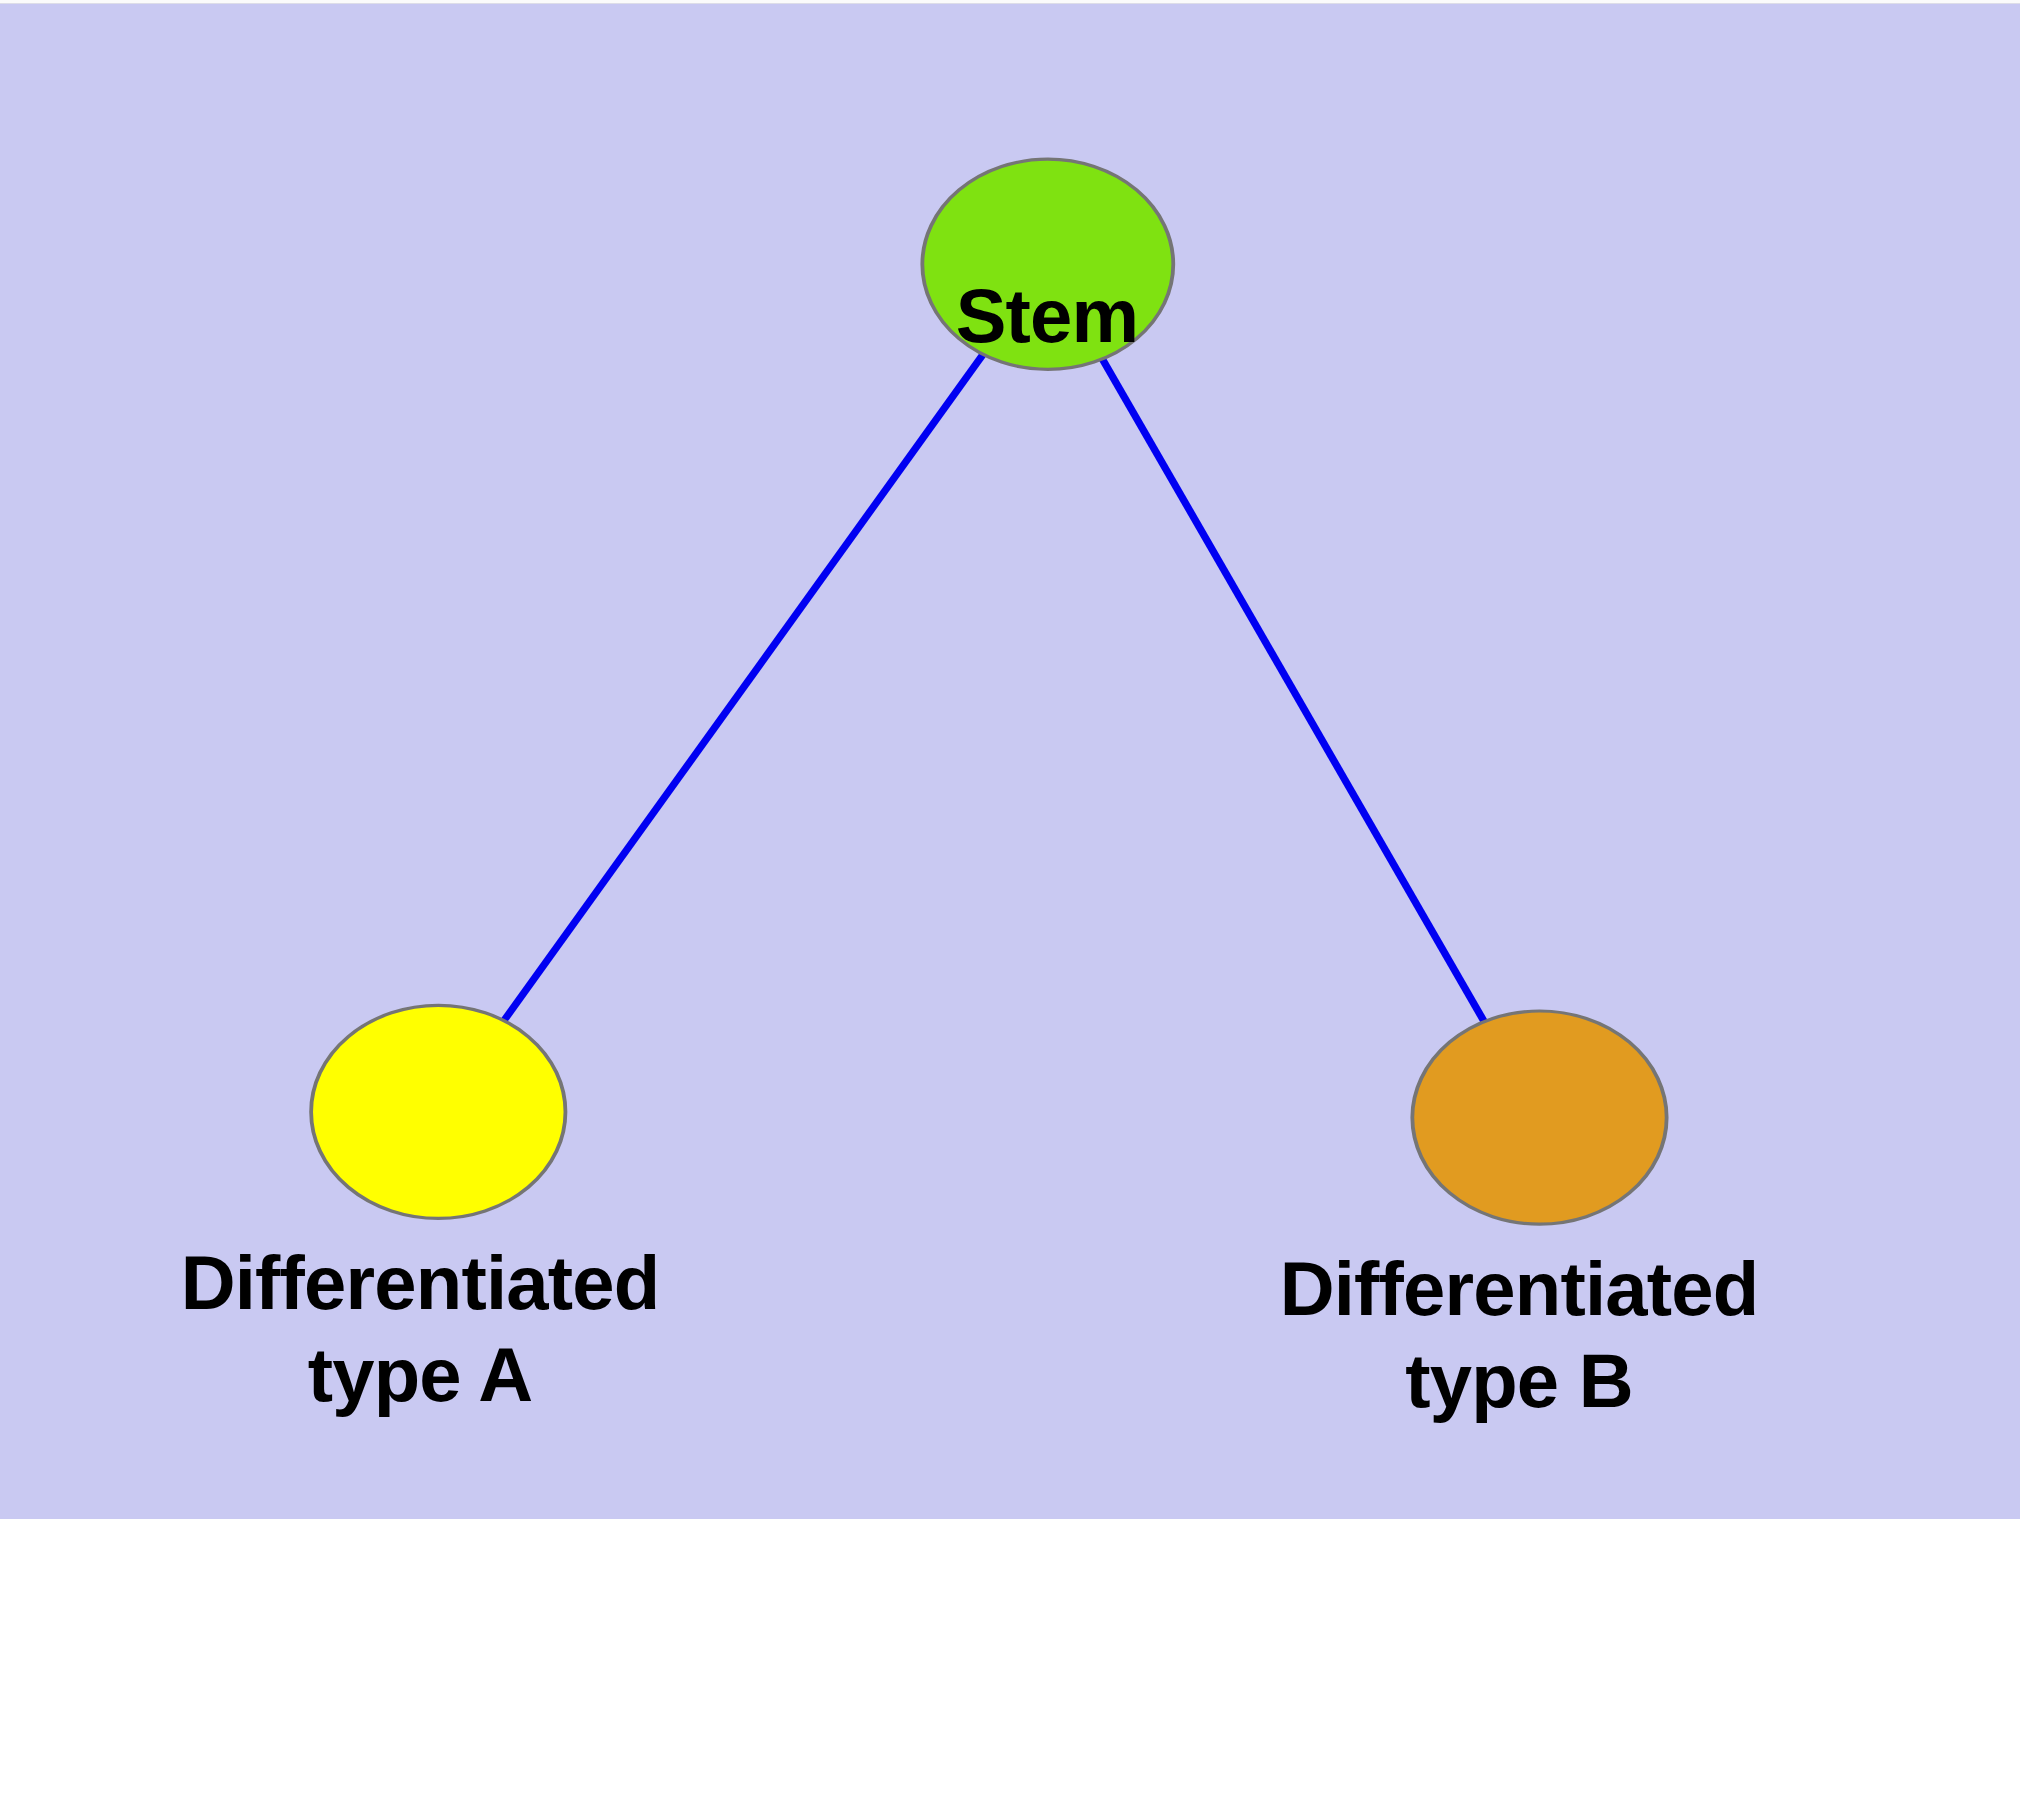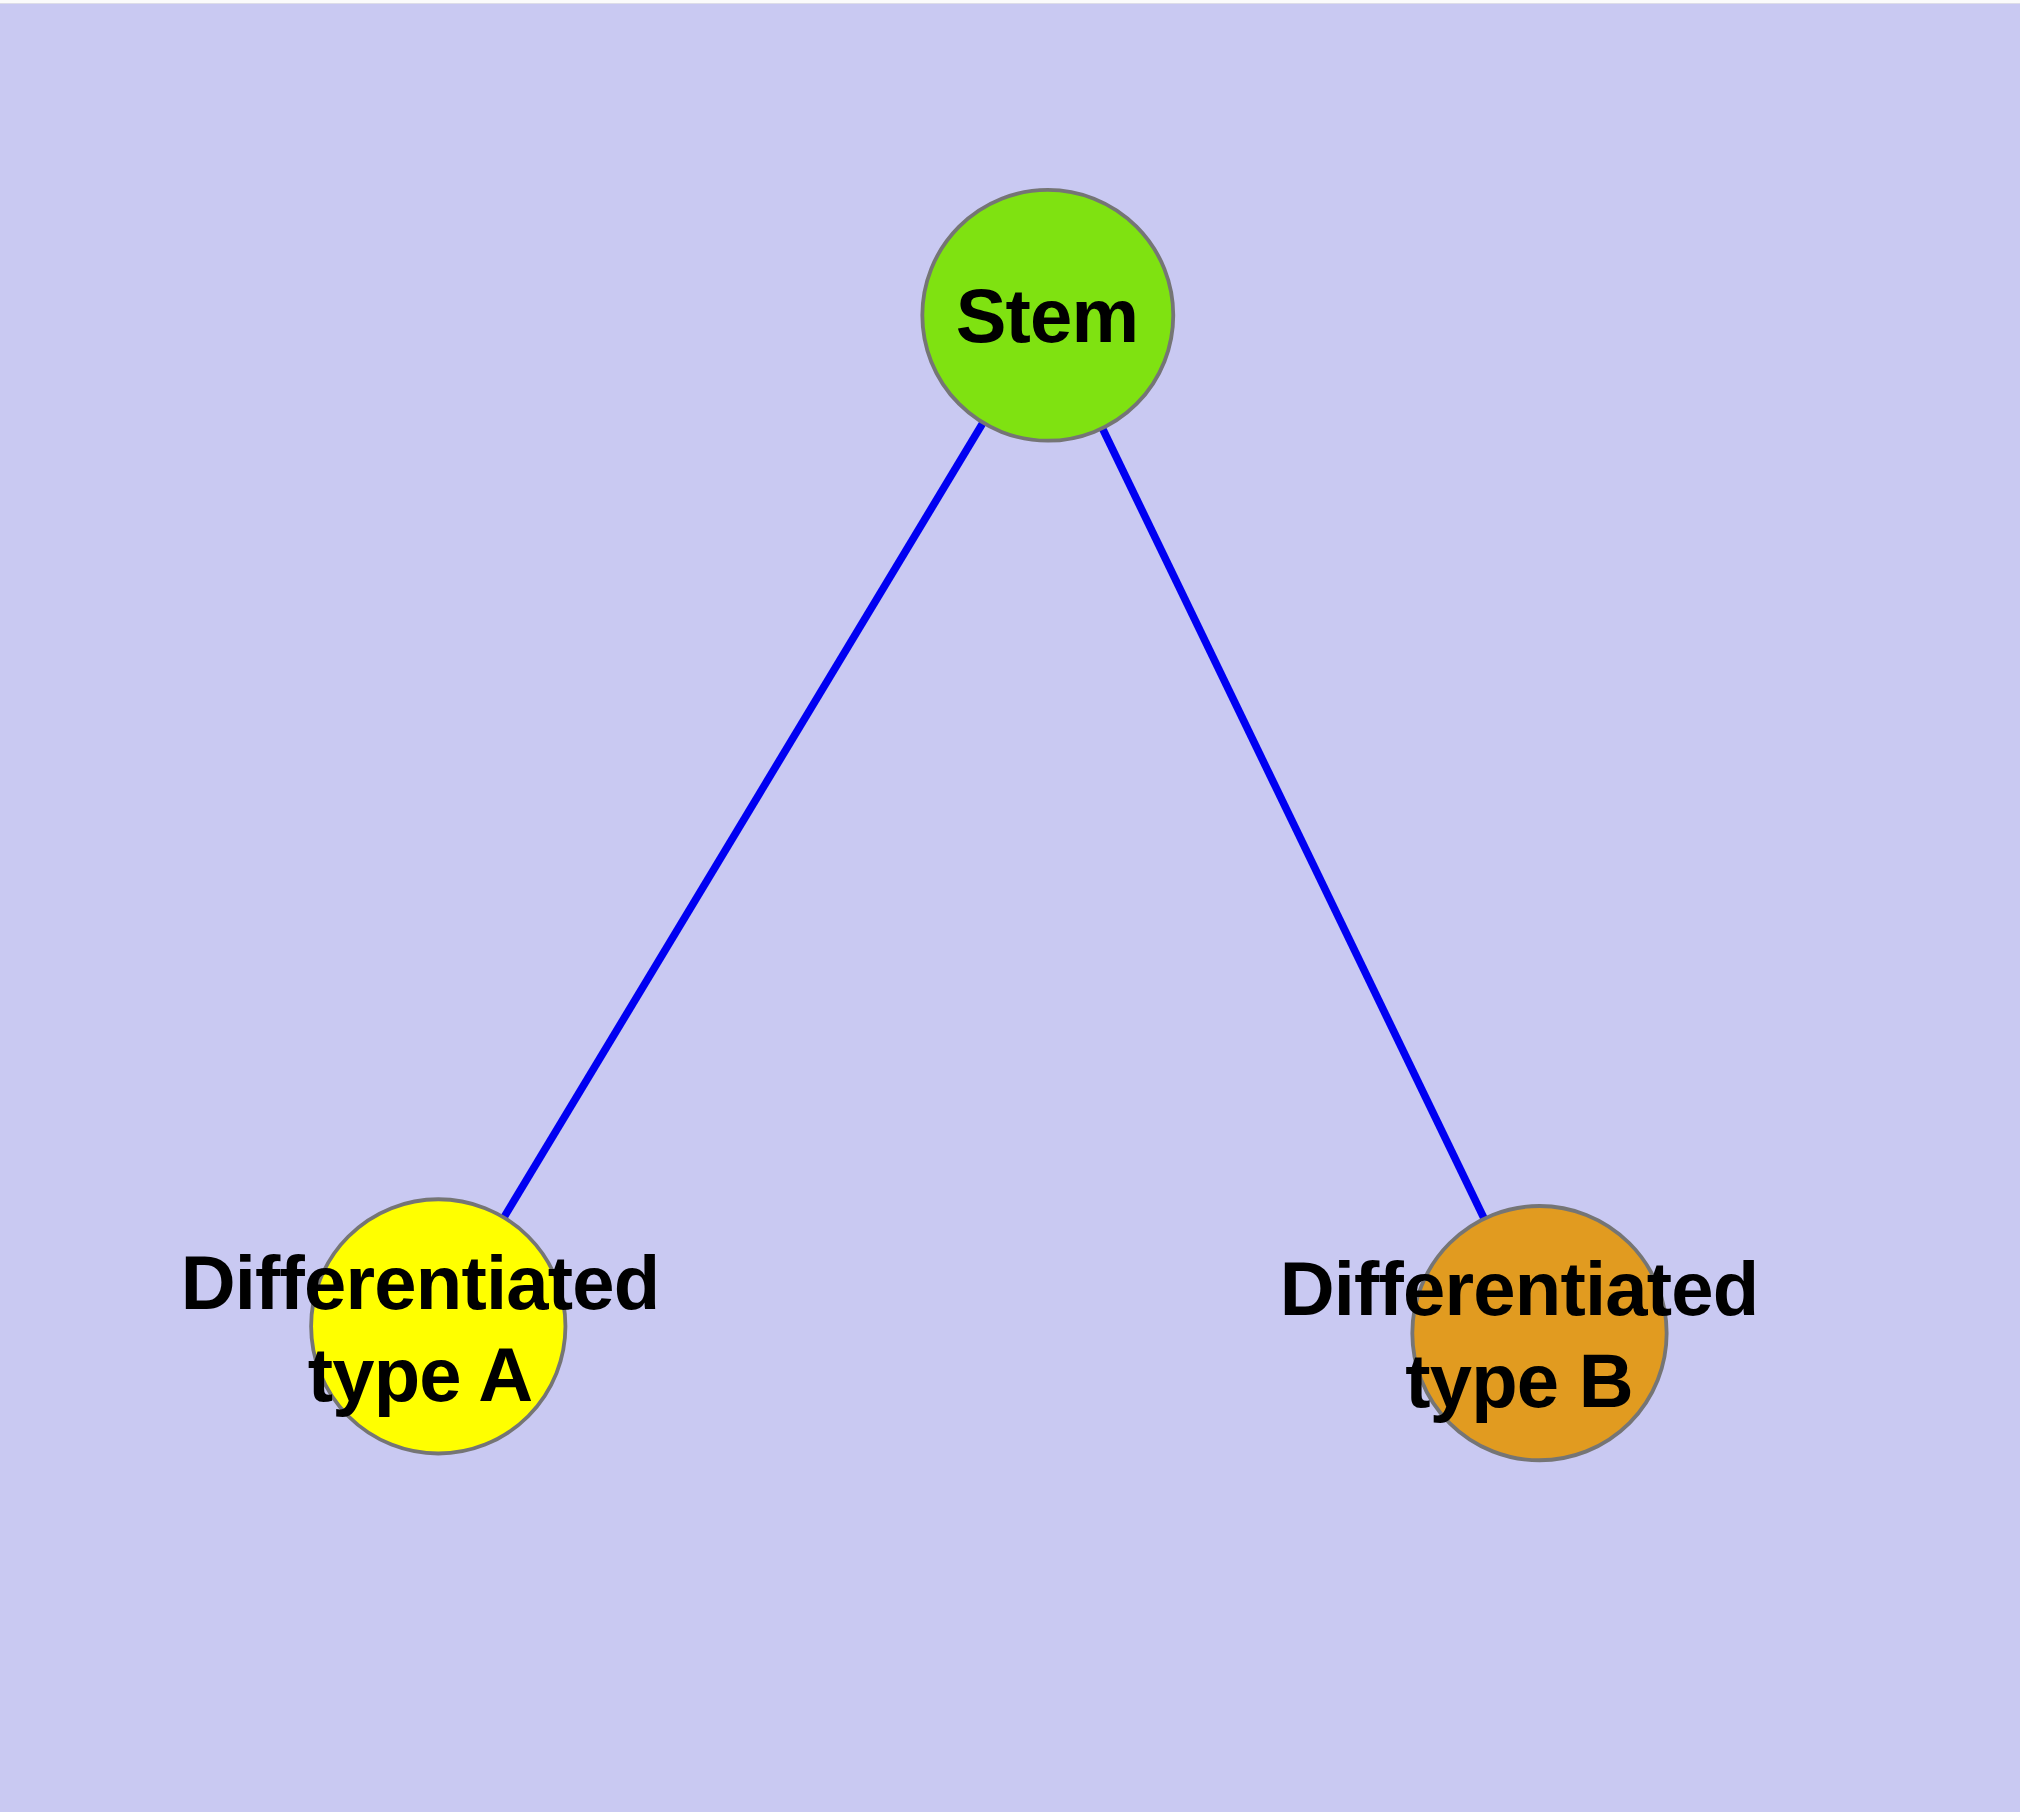--- a/index.html
+++ b/index.html
@@ -3,21 +3,21 @@
 <meta charset="utf-8">
 <style>
   html, body {
     margin: 0;
     padding: 0;
     background: #ffffff;
   }
   #stage {
     position: relative;
     width: 2021px;
-    height: 1812px;
+    height: 1519px;
     overflow: hidden;
     background: #c9c9f2;
     font-family: "Liberation Sans", "DejaVu Sans", sans-serif;
   }
   #top-strip {
     position: absolute;
     left: 0; top: 0;
     width: 100%;
     height: 2.5px;
     background: #fbfbfb;

